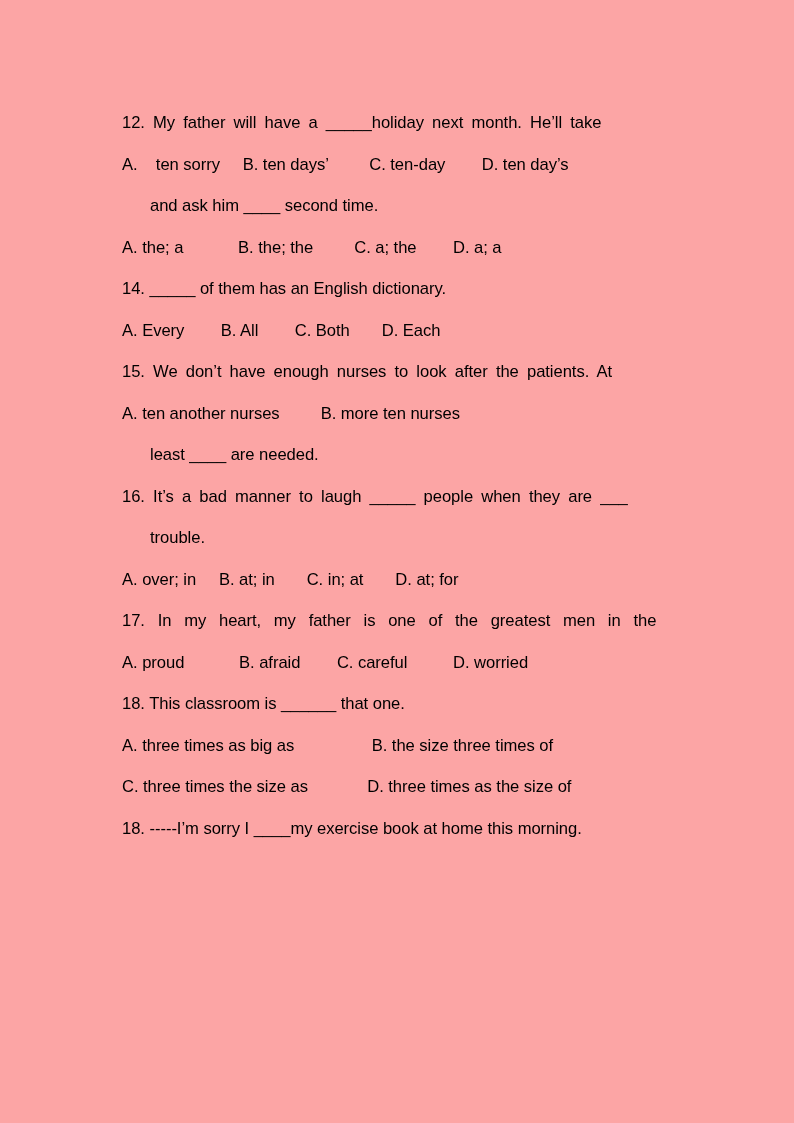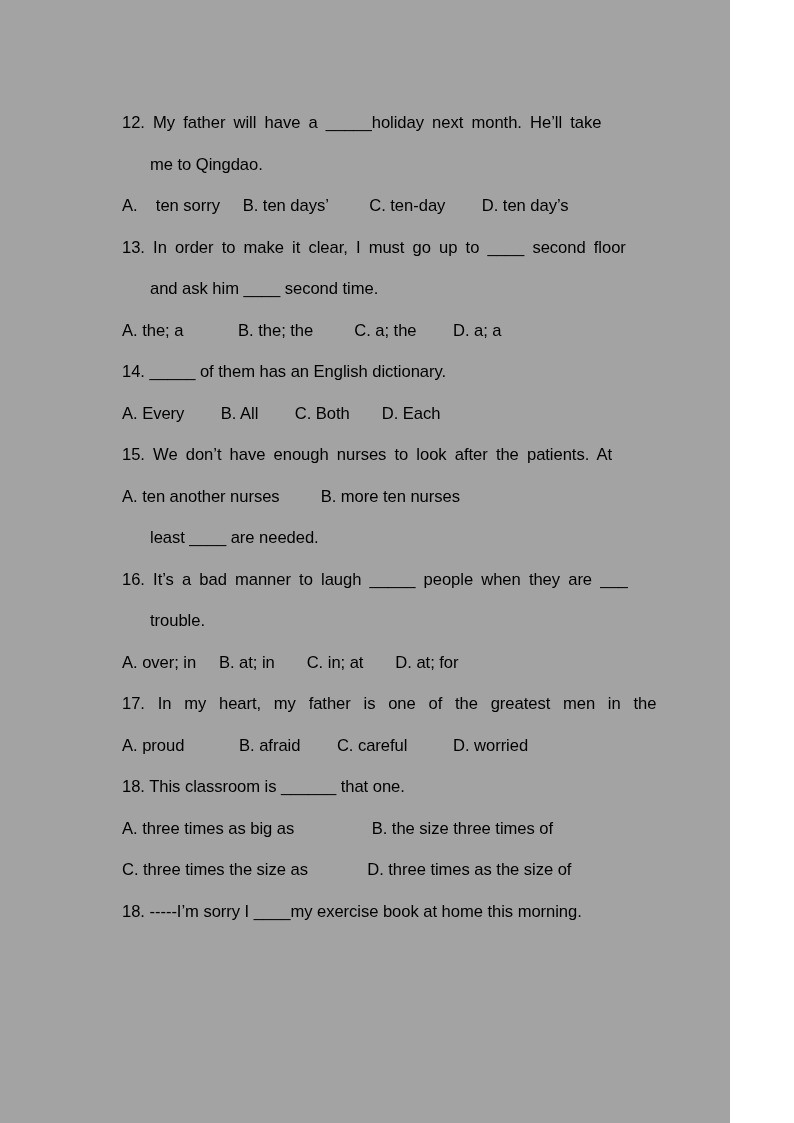--- a/index.html
+++ b/index.html
@@ -6,23 +6,23 @@
     margin: 0;
     padding: 0;
     background: #ffffff;
   }
   body {
     font-family: "Liberation Sans", "DejaVu Sans", sans-serif;
     color: #000000;
   }
   .page {
     position: relative;
-    width: 730px;
+    width: 794px;
     height: 1123px;
-    background: #a3a3a3;
+    background: #fca5a5;
     overflow: hidden;
     box-sizing: border-box;
     padding-left: 8px;
   }
   .content {
     position: absolute;
     left: 122px;
     top: 102px;
     width: 552px;
   }
@@ -41,24 +41,22 @@
   .line.just-wide   { word-spacing: 3.6px; }
   .line.just-widest { word-spacing: 8.2px; }
 </style>
 </head>
 <body>
 
 <div class="page">
   <div class="content">
 
     <div class="line just-wide">12. My father will have a _____holiday next month. He’ll take</div>
-    <div class="line cont">me to Qingdao.</div>
     <div class="line">A.    ten sorry     B. ten days’         C. ten-day        D. ten day’s</div>
 
-    <div class="line just-wide">13. In order to make it clear, I must go up to ____ second floor</div>
     <div class="line cont">and ask him ____ second time.</div>
     <div class="line">A. the; a            B. the; the         C. a; the        D. a; a</div>
 
     <div class="line">14. _____ of them has an English dictionary.</div>
     <div class="line">A. Every        B. All        C. Both       D. Each</div>
 
     <div class="line just-wide">15. We don’t have enough nurses to look after the patients. At</div>
     <div class="line">A. ten another nurses         B. more ten nurses</div>
     <div class="line cont">least ____ are needed.</div>
 

